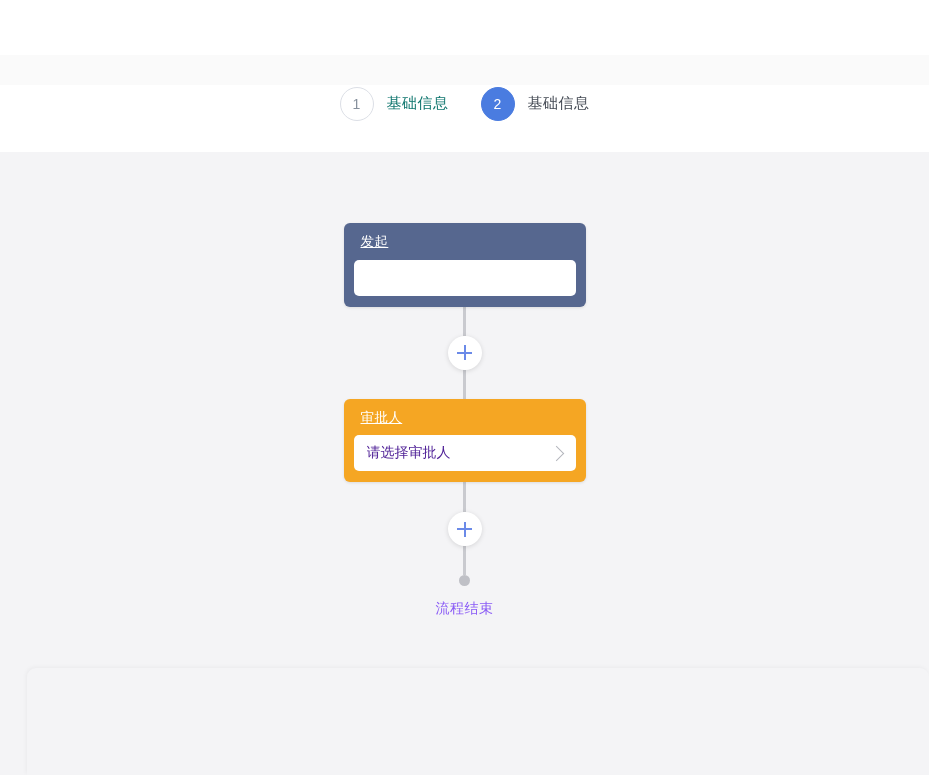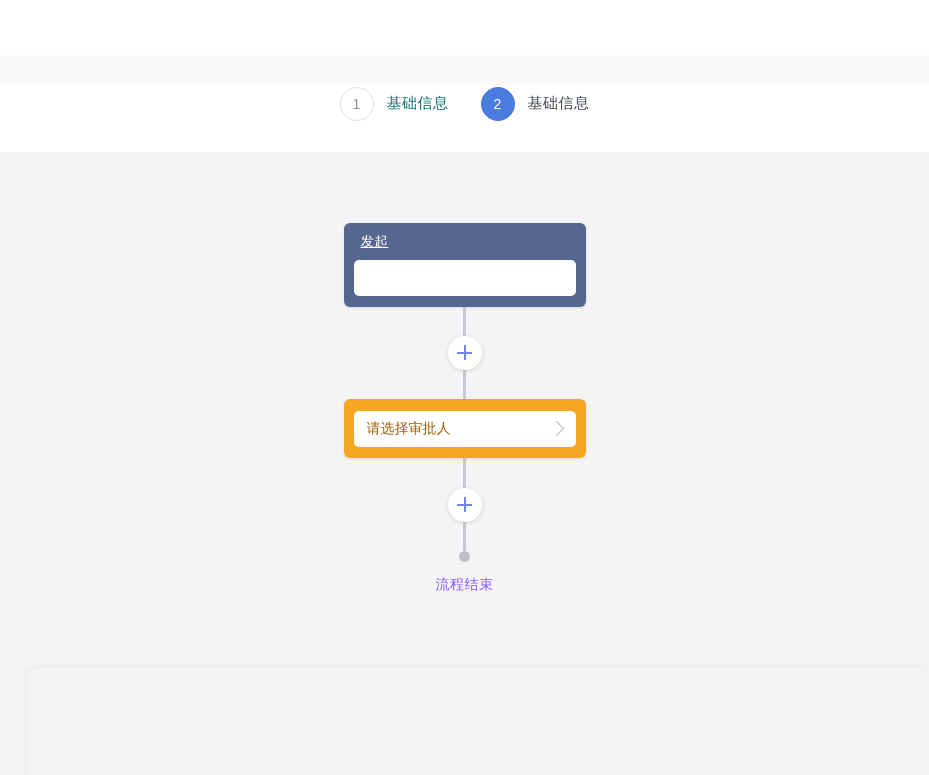--- a/index.html
+++ b/index.html
@@ -133,21 +133,21 @@
     border-radius: 5px;
     height: 36px;
     display: flex;
     align-items: center;
     padding: 0 11px 0 13px;
     box-sizing: border-box;
   }
   .field-text {
     flex: 1 1 auto;
     font-size: 14px;
-    color: #a16207;
+    color: #4c1d95;
     white-space: nowrap;
     overflow: hidden;
   }
   .field-text.empty { color: transparent; }
   .chevron {
     flex: 0 0 auto;
     width: 10px; height: 10px;
     border-top: 1.6px solid #b4b6bd;
     border-right: 1.6px solid #b4b6bd;
     transform: rotate(45deg);
@@ -251,20 +251,21 @@
     <div class="connector conn-a"></div>
 
     <div class="plus-btn">
       <span class="bar-h"></span>
       <span class="bar-v"></span>
     </div>
 
     <div class="connector conn-b"></div>
 
     <div class="node approver">
+      <div class="node-title">审批人</div>
       <div class="node-field">
         <div class="field-text">请选择审批人</div>
         <span class="chevron"></span>
       </div>
     </div>
 
     <div class="connector conn-c"></div>
 
     <div class="plus-btn">
       <span class="bar-h"></span>

